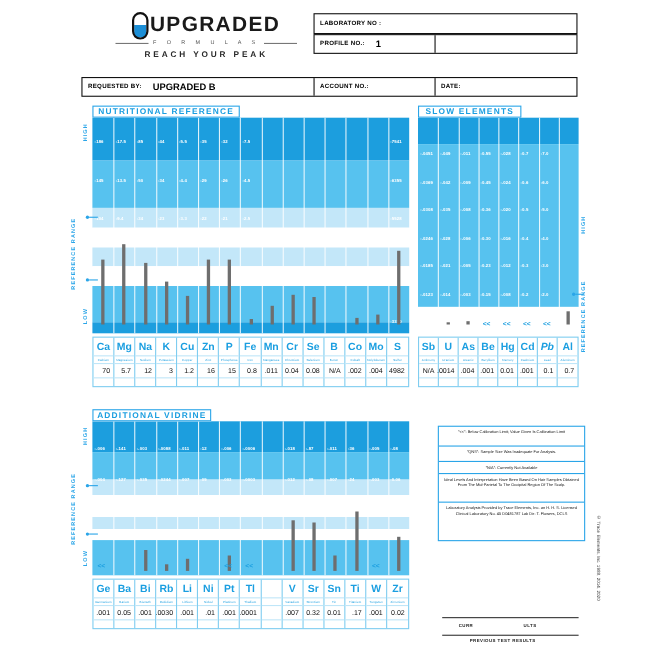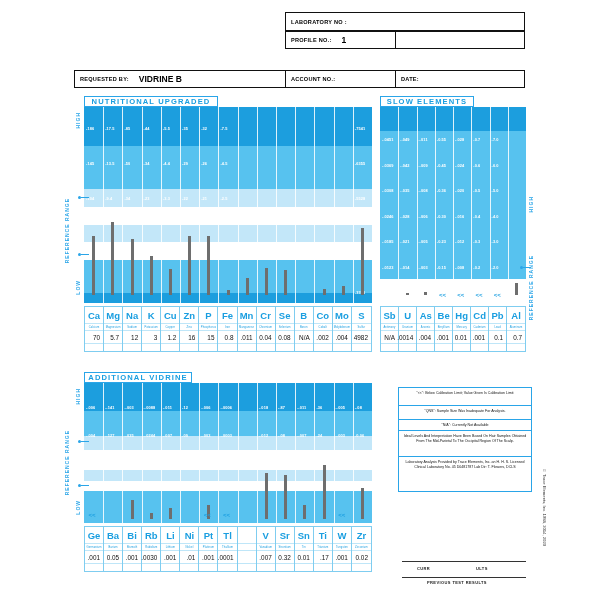--- a/index.html
+++ b/index.html
@@ -96,53 +96,65 @@
   #copyright {
     position:absolute; font-size:4.2px; color:#333; white-space:nowrap;
     writing-mode:vertical-rl;
   }
 </style>
 </head>
 <body>
 
 <div id="header">
 
+  <div id="logo-block">
+    <div class="logo-row">
+      <span class="pill"></span>
+      <span class="logo-word">UPGRADED</span>
+    </div>
+    <div class="logo-formula">
+      <span class="rule"></span>
+      <span>F O R M U L A S</span>
+      <span class="rule"></span>
+    </div>
+    <div class="logo-tag">REACH YOUR PEAK</div>
+  </div>
 
   <div class="htable" style="left:285px; top:12px; width:240px; height:19px;">
     <div class="hcell last" style="left:0; width:240px;">
       <span class="hlabel">LABORATORY NO :</span>
       <span class="hval"></span>
     </div>
   </div>
 
   <div class="htable" style="left:285px; top:31px; width:240px; height:18px;">
     <div class="hcell" style="left:0; width:110px;">
       <span class="hlabel">PROFILE NO.:</span>
       <span class="hval big">1</span>
     </div>
   </div>
 
 
   <div class="htable" style="left:74px; top:70px; width:451px; height:18px;">
     <div class="hcell" style="left:0; width:211px;">
       <span class="hlabel">REQUESTED BY:</span>
-      <span class="hval big">VIDRINE B</span>
+      <span class="hval big">UPGRADED B</span>
     </div>
     <div class="hcell" style="left:211px; width:110px;">
       <span class="hlabel">ACCOUNT NO.:</span>
       <span class="hval"></span>
     </div>
     <div class="hcell last" style="left:321px; width:130px;">
       <span class="hlabel">DATE:</span>
       <span class="hval"></span>
     </div>
   </div>
 </div>
 
-<div class="panel-title" style="left:84px; top:96px; width:134px; height:11px;">NUTRITIONAL  UPGRADED</div>
+<div class="panel-title" style="left:84px; top:96px; width:134px; height:11px;">NUTRITIONAL  REFERENCE</div>
 
 <div class="chart" id="chart-nutritional" style="left:84px; top:107px; width:288px; height:196px;">
   <div class="bands">
       <div class="band b-hi" style="top: 0px; height: 39.2px;"></div>
       <div class="band b-mid" style="top: 39.2px; height: 43.12px;"></div>
       <div class="band b-pale" style="top: 82.32px; height: 17.64px;"></div>
       <div class="band b-white" style="top: 99.96px; height: 17.64px;"></div>
       <div class="band b-pale" style="top: 117.6px; height: 17.64px;"></div>
       <div class="band b-white" style="top: 135.24px; height: 17.64px;"></div>
       <div class="band b-mid" style="top: 152.88px; height: 33.32px;"></div>
@@ -408,21 +420,21 @@
       <div class="eval" style="height: 13px;">0.01</div>
       <div class="eblank" style="flex: 1 1 0%;"></div>
     </div>
     <div class="ecol" style="width: 18.25px;">
       <div class="esym" style="height: 16px;">Cd</div>
       <div class="ename" style="height: 7px;">Cadmium</div>
       <div class="eval" style="height: 13px;">.001</div>
       <div class="eblank" style="flex: 1 1 0%;"></div>
     </div>
     <div class="ecol" style="width: 18.25px;">
-      <div class="esym" style="height: 16px;">Pb</div>
+      <div class="esym" style="height: 16px; font-style: italic;">Pb</div>
       <div class="ename" style="height: 7px;">Lead</div>
       <div class="eval" style="height: 13px;">0.1</div>
       <div class="eblank" style="flex: 1 1 0%;"></div>
     </div>
     <div class="ecol" style="width: 18.25px;">
       <div class="esym" style="height: 16px;">Al</div>
       <div class="ename" style="height: 7px;">Aluminum</div>
       <div class="eval" style="height: 13px;">0.7</div>
       <div class="eblank" style="flex: 1 1 0%;"></div>
     </div>

